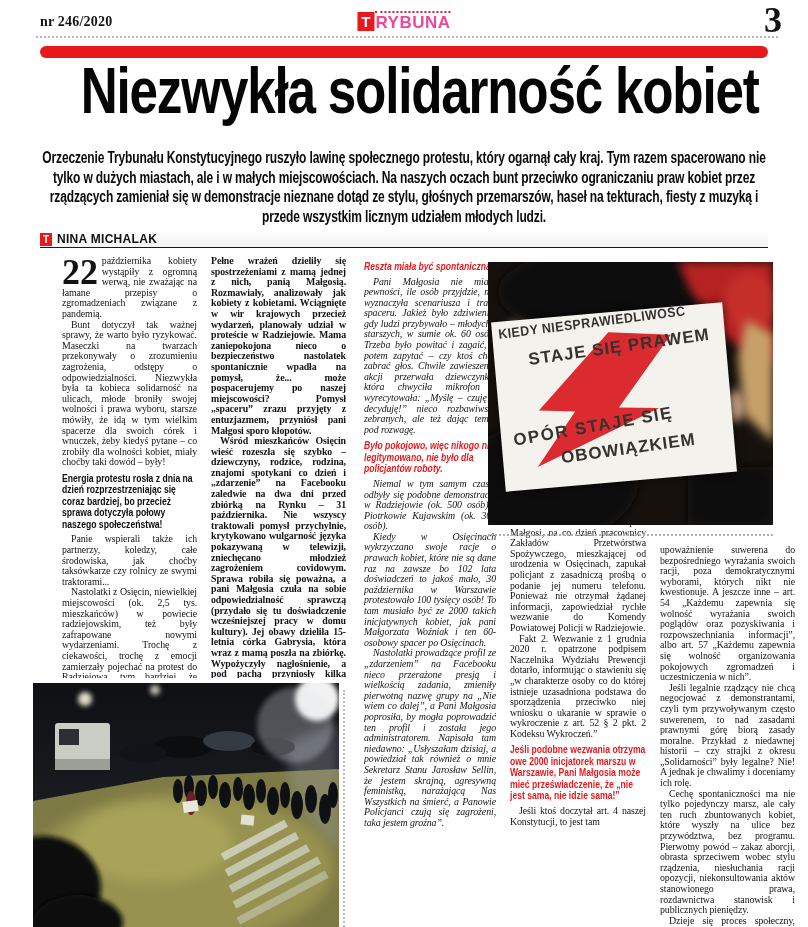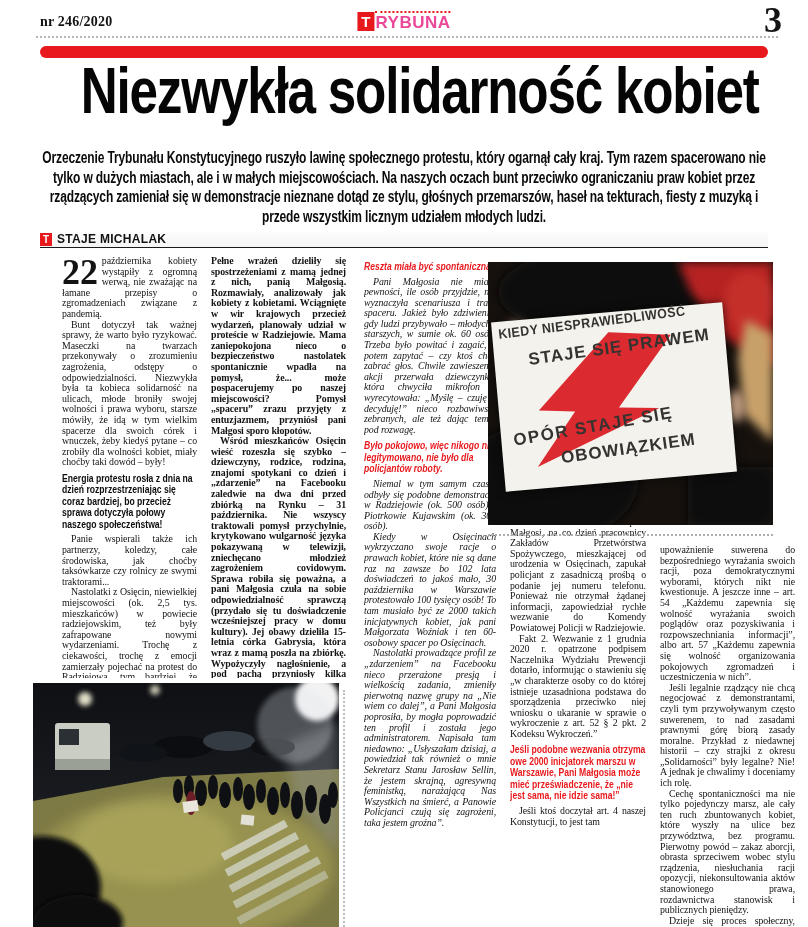--- a/index.html
+++ b/index.html
@@ -69,21 +69,21 @@
   <span class="logo-rest">RYBUNA</span>
 </div>
 <div class="abs pagenum">3</div>
 <div class="abs head-dots"></div>
 <div class="abs redbar"></div>
 
 <h1 class="abs headline">Niezwykła solidarność kobiet</h1>
 <p class="abs lead">Orzeczenie Trybunału Konstytucyjnego ruszyło lawinę społecznego protestu, który ogarnął cały kraj. Tym razem spacerowano nie tylko w dużych miastach, ale i w małych miejscowościach. Na naszych oczach bunt przeciwko ograniczaniu praw kobiet przez rządzących zamieniał się w demonstracje nieznane dotąd ze stylu, głośnych przemarszów, haseł na tekturach, fiesty z muzyką i przede wszystkim licznym udziałem młodych ludzi.</p>
 <div class="abs byline">
   <span class="by-tbox">T</span>
-  <span class="by-name">STAJE MICHALAK</span>
+  <span class="by-name">NINA MICHALAK</span>
 </div>
 
 <div class="abs col col1">
   <p class="p ni">
     <span class="dropcap">22</span><span>października kobiety wystąpiły z ogromną werwą, nie zważając na łamane przepisy o zgromadzeniach związane z pandemią.</span>
   </p>
   <p class="p">Bunt dotyczył tak ważnej sprawy, że warto było ryzykować. Maseczki na twarzach przekonywały o zrozumieniu zagrożenia, odstępy o odpowiedzialności. Niezwykła była ta kobieca solidarność na ulicach, młode broniły swojej wolności i prawa wyboru, starsze mówiły, że idą w tym wielkim spacerze dla swoich córek i wnuczek, żeby kiedyś pytane – co zrobiły dla wolności kobiet, miały choćby taki dowód – były!</p>
   <div class="subhead black">Energia protestu rosła z dnia na dzień rozprzestrzeniając się coraz bardziej, bo przecież sprawa dotyczyła połowy naszego społeczeństwa!</div>
   <p class="p">Panie wspierali także ich partnerzy, koledzy, całe środowiska, jak choćby taksówkarze czy rolnicy ze swymi traktorami...</p>
   <p class="p">Nastolatki z Osięcin, niewielkiej miejscowości (ok. 2,5 tys. mieszkańców) w powiecie radziejowskim, też były zafrapowane nowymi wydarzeniami. Trochę z ciekawości, trochę z emocji zamierzały pojechać na protest do Radziejowa, tym bardziej, że „babeczki z Radziejowa” zapraszały w mediach na 30 października o 19,oo, sugerując czarne stroje i błyskawice.</p>

